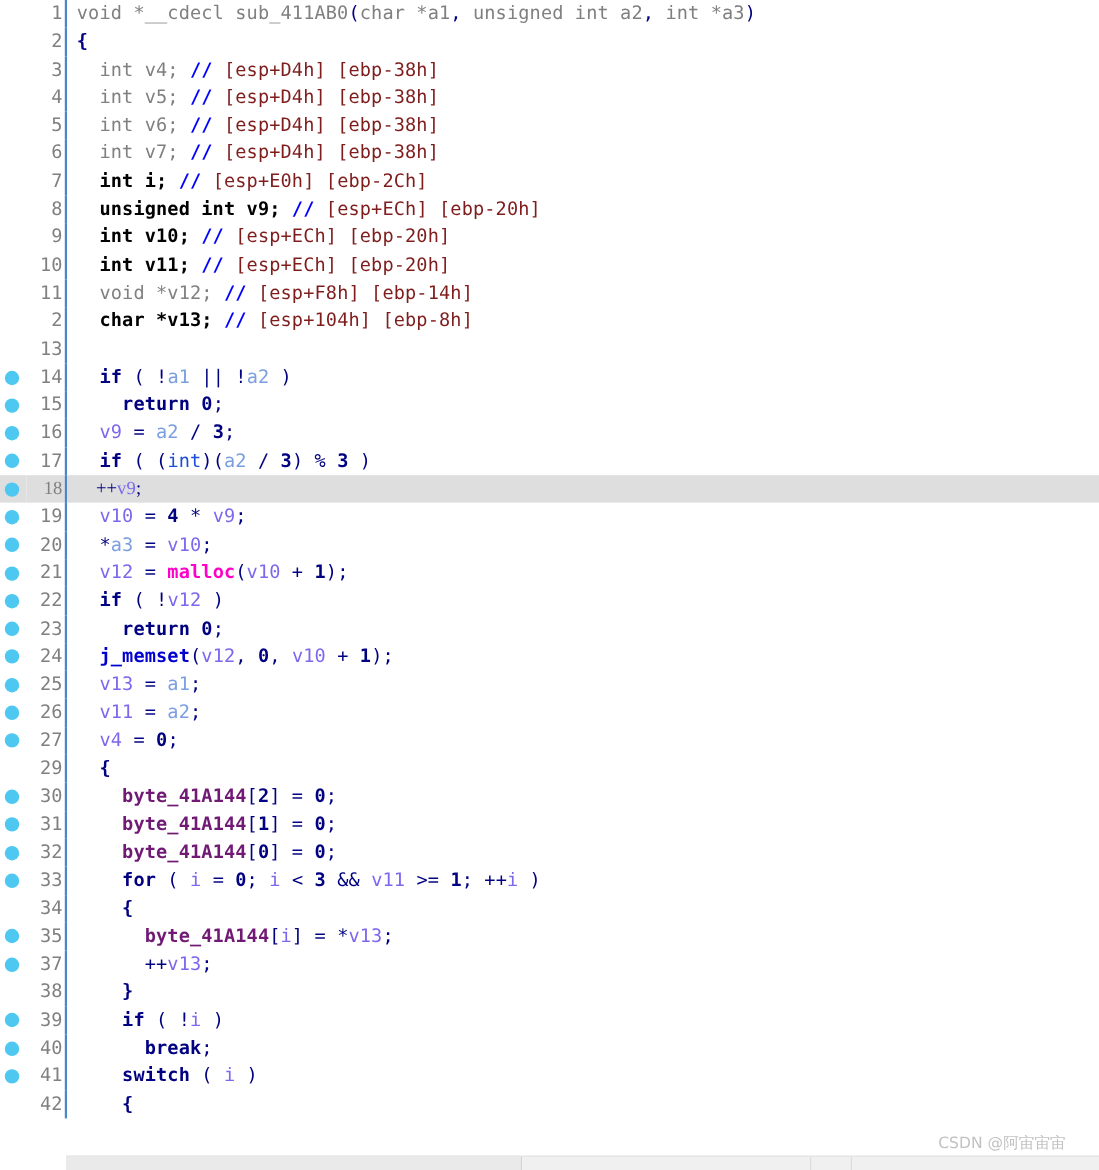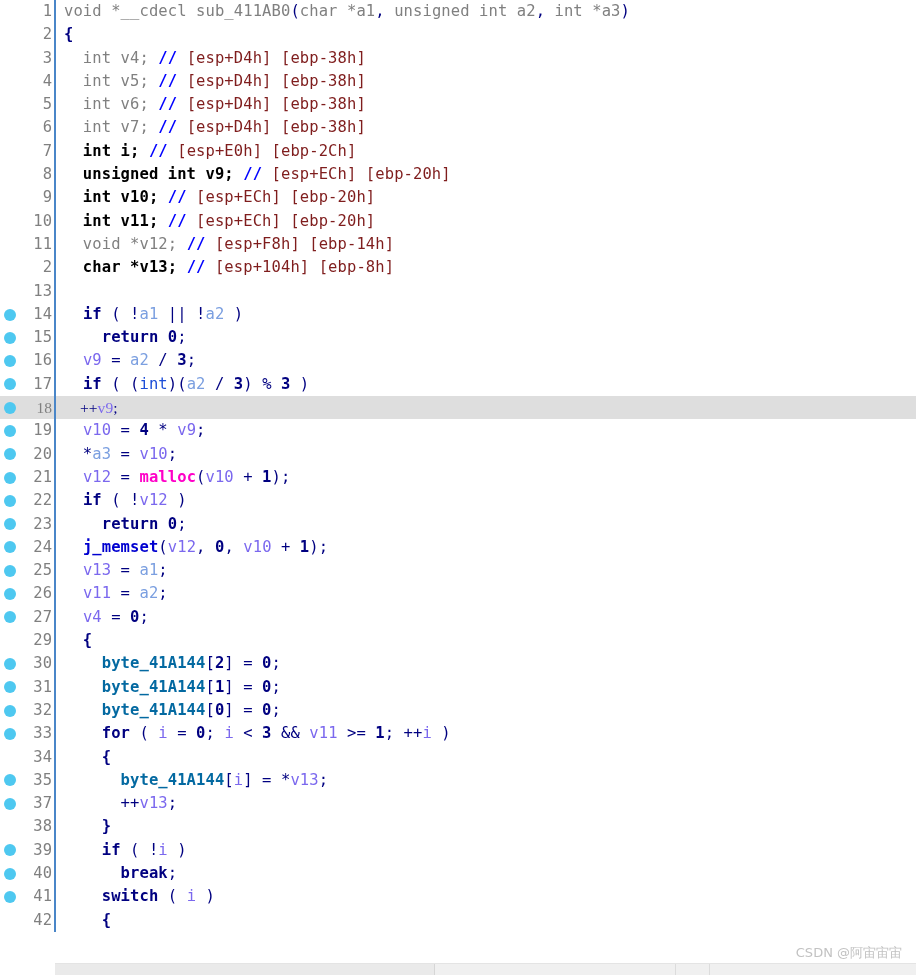--- a/index.html
+++ b/index.html
@@ -99,29 +99,29 @@
   .t-plain   { color: #000080; }             
   .t-decl    { color: #808080; }             
   .t-keyword { color: #000080; font-weight: bold; }
   .t-type    { color: #000000; font-weight: bold; }
   .t-comment { color: #7f1d1d; }
   .t-cmtmark { color: #0000ff; font-weight: bold; }
   .t-lvar    { color: #7b68ee; }
   .t-arg     { color: #7b9fe0; }
   .t-func    { color: #0000d0; font-weight: bold; }
   .t-impfn   { color: #ff00c8; font-weight: bold; }
-  .t-gvar    { color: #0369a1; font-weight: bold; }
+  .t-gvar    { color: #701a75; font-weight: bold; }
   .t-num     { color: #000080; font-weight: bold; }
   .t-cast    { color: #1d4ed8; }
   .t-brace   { color: #000080; font-weight: bold; }
 
   
   .watermark {
     position: absolute;
-    right: 14px;
+    right: 28px;
     top: 944px;
     font-family: "DejaVu Sans", "Liberation Sans", sans-serif;
     font-size: 13px;
     color: #c2c2c2;
     white-space: nowrap;
     user-select: none;
   }
 
   
   .hscroll {

